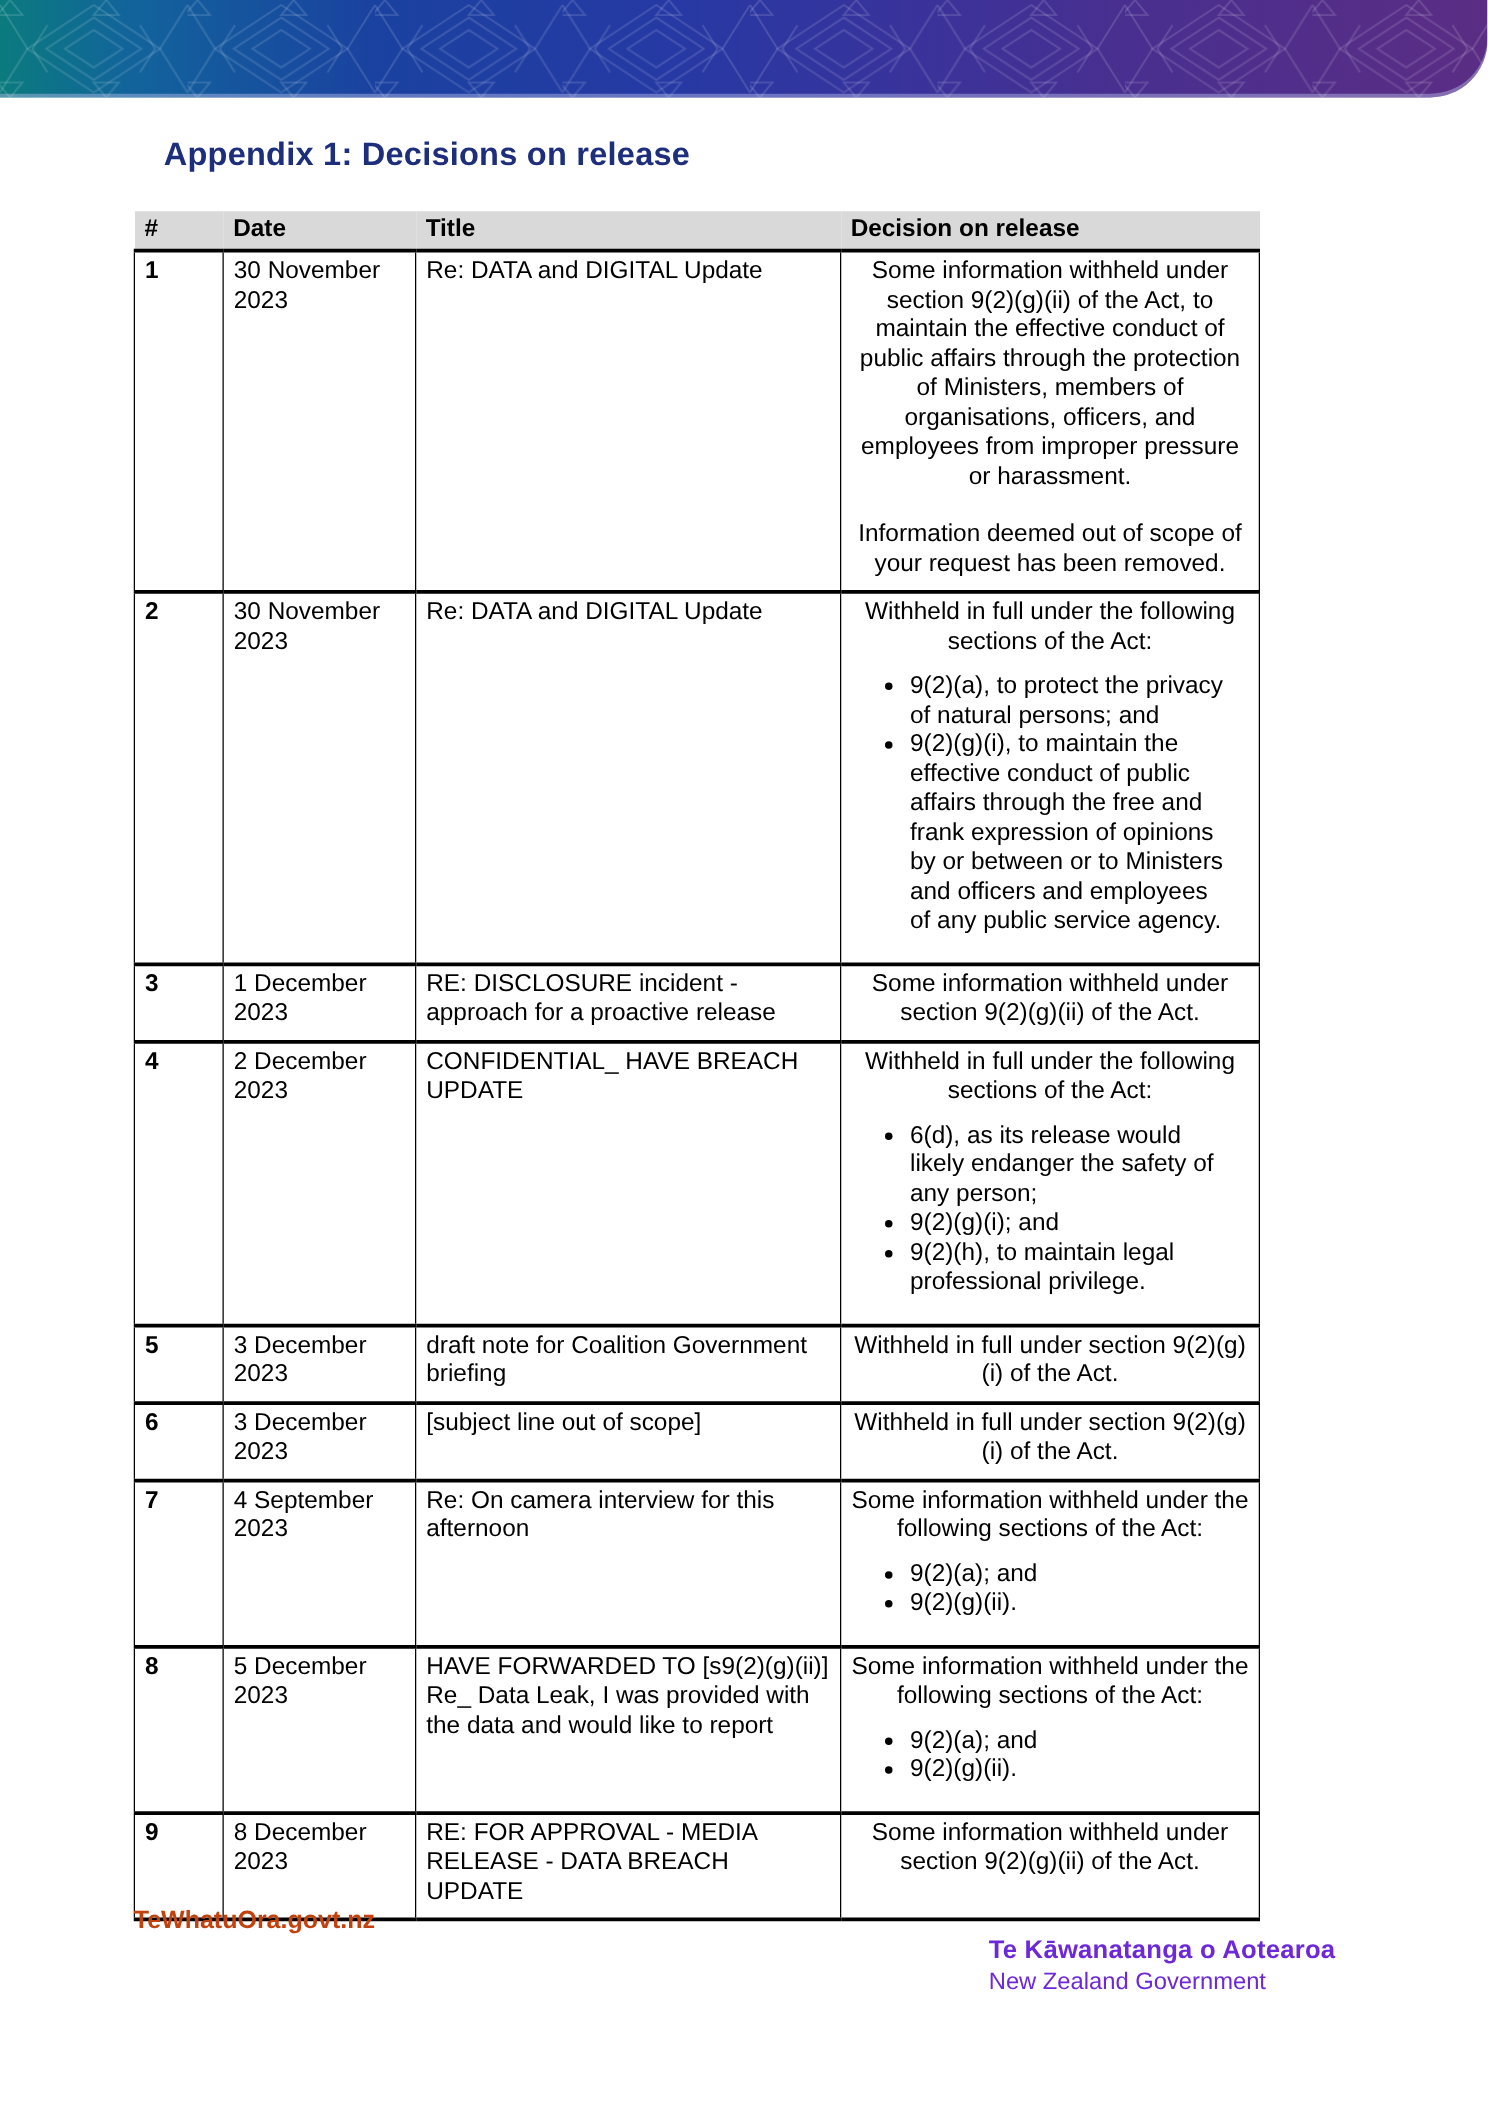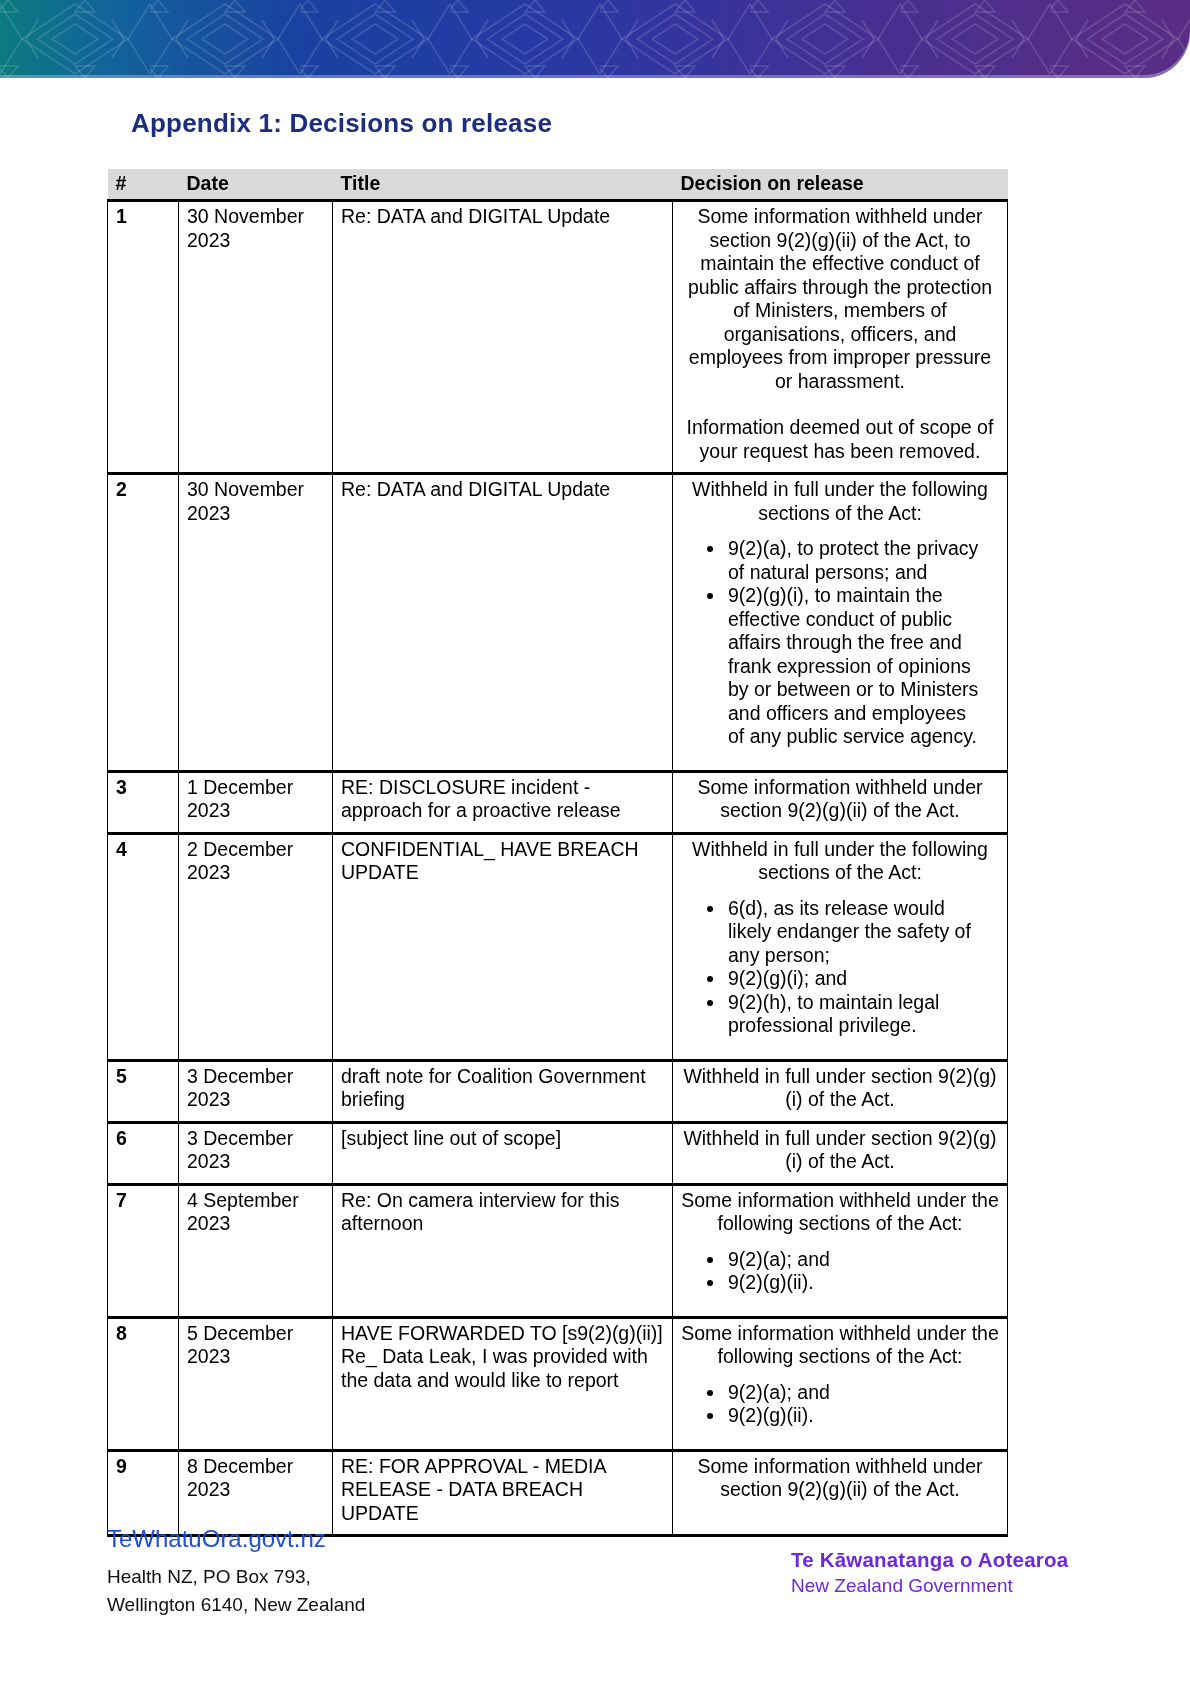--- a/index.html
+++ b/index.html
@@ -59,22 +59,22 @@
   table.decisions tbody tr:last-child td { border-bottom: 3px solid #000; }
   table.decisions td.num { font-weight: bold; }
   table.decisions td p { margin: 0; text-align: center; }
   table.decisions td p + p { margin-top: 23px; }
   table.decisions td ul { margin: 12px; padding-left: 33px; }
   table.decisions td li { padding-left: 2px; }
 
   
   .footer-left { position: absolute; left: 107px; top: 1525px; }
   .footer-link {
-    font-size: 24px; font-weight: normal;
-    color: #1d4ed8;
+    font-size: 20px; font-weight: bold;
+    color: #c2410c;
     text-decoration: none;
     display: inline-block;
   }
   .footer-address {
     margin-top: 10px;
     font-size: 19px; line-height: 28px;
     color: #111111;
   }
   .footer-govt { position: absolute; left: 757px; top: 1546px; color: #6d28d9; margin-left: 34px; }
   .footer-govt .maori {
@@ -214,22 +214,18 @@
         <td>RE: FOR APPROVAL - MEDIA RELEASE - DATA BREACH UPDATE</td>
         <td>
           <p>Some information withheld under section 9(2)(g)(ii) of the Act.</p>
         </td>
       </tr>
     </tbody>
 </table>
 
 <div class="footer-left">
   <a href="#" class="footer-link">TeWhatuOra.govt.nz</a>
-  <div class="footer-address">
-    <div>Health NZ, PO Box 793,</div>
-    <div>Wellington 6140, New Zealand</div>
-  </div>
 </div>
 
 <div class="footer-govt">
   <div class="maori">Te Kāwanatanga o Aotearoa</div>
   <div class="english">New Zealand Government</div>
 </div>
 
 </body></html>

